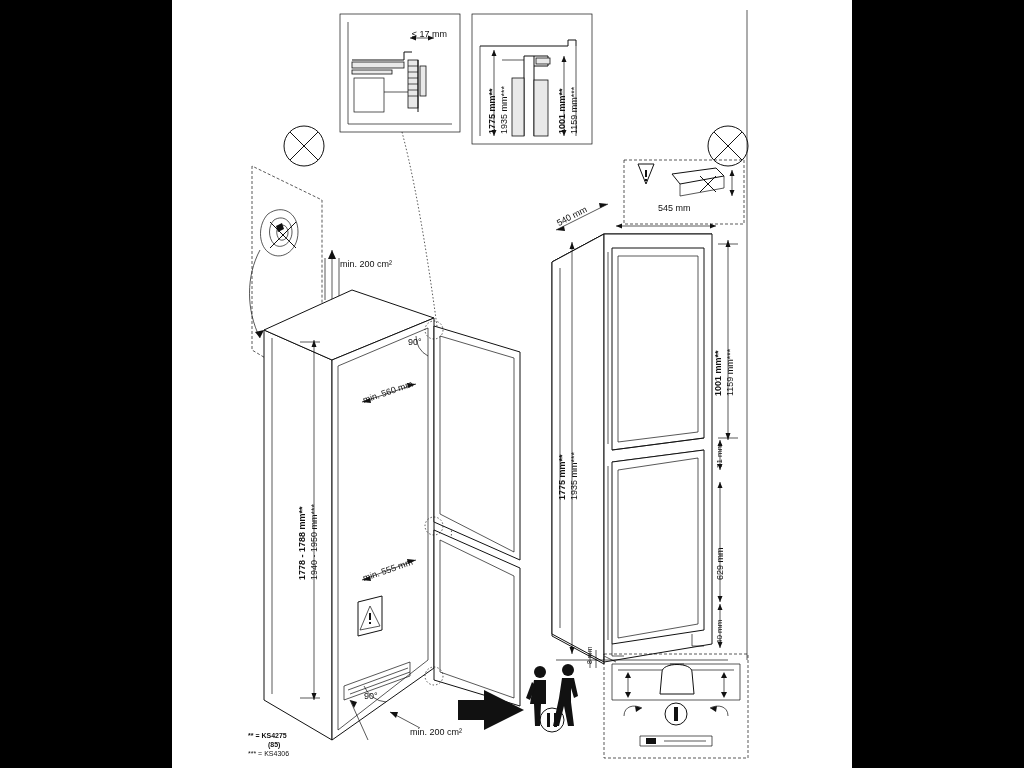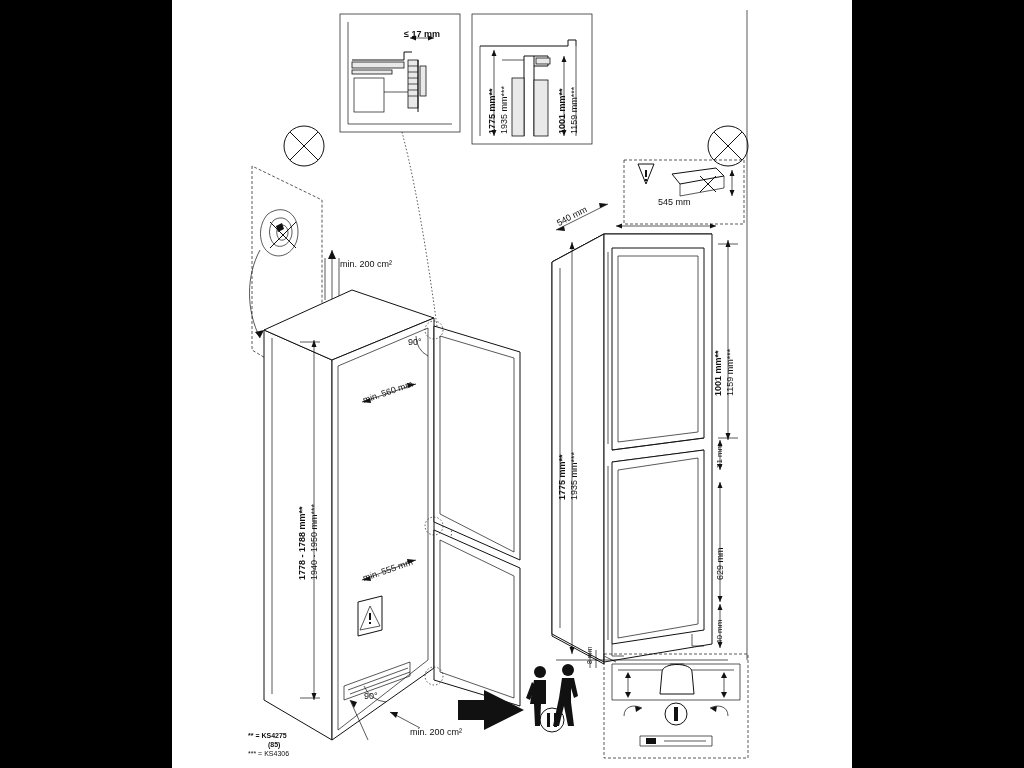--- a/index.html
+++ b/index.html
@@ -224,41 +224,41 @@
     <path class="fillk" d="M470 708 l-7 -2 l1 6 z"></path>
     <path class="thin" d="M556 716 C556 706 546 704 538 708"></path>
     <path class="fillk" d="M538 708 l7 -2 l-1 6 z"></path>
     <circle class="stroke" cx="504" cy="714" r="11"></circle>
     <path class="fillk" d="M502 707 h4 v14 h-4 z"></path>
     <path class="thin" d="M468 736 L540 736 L540 746 L468 746 Z"></path>
     <path class="fillk" d="M474 738 h10 v6 h-10 z"></path>
     <path class="thin" d="M492 741 L534 741"></path>
   </svg>
 
-  <div class="lbl" style="left:232px;top:30px;font-weight:bold;">≤ 17 mm</div>
+  <div class="lbl" style="left:240px;top:30px;">≤ 17 mm</div>
 
   <div class="lbl b vert" style="left:316px;top:134px;transform:rotate(-90deg);">1775 mm**</div>
   <div class="lbl vert" style="left:328px;top:134px;transform:rotate(-90deg);">1935 mm***</div>
   <div class="lbl b vert" style="left:386px;top:134px;transform:rotate(-90deg);">1001 mm**</div>
   <div class="lbl vert" style="left:398px;top:134px;transform:rotate(-90deg);">1159 mm***</div>
 
   <div class="lbl" style="left:168px;top:260px;">min. 200 cm²</div>
   <div class="lbl" style="left:238px;top:728px;">min. 200 cm²</div>
 
   <div class="lbl" style="left:190px;top:388px;transform:rotate(-19deg);">min. 560 mm</div>
   <div class="lbl" style="left:190px;top:566px;transform:rotate(-19deg);">min. 555 mm</div>
 
   <div class="lbl b vert" style="left:126px;top:580px;transform:rotate(-90deg);">1778 - 1788 mm**</div>
   <div class="lbl vert" style="left:138px;top:580px;transform:rotate(-90deg);">1940 - 1950 mm***</div>
 
   <div class="lbl" style="left:236px;top:338px;">90°</div>
   <div class="lbl" style="left:192px;top:692px;">90°</div>
 
   <div class="lbl" style="left:384px;top:212px;transform:rotate(-27deg);">540 mm</div>
-  <div class="lbl" style="left:478px;top:198px;padding-left:8px;">545 mm</div>
+  <div class="lbl" style="left:478px;top:204px;padding-left:8px;">545 mm</div>
 
   <div class="lbl b vert" style="left:386px;top:500px;transform:rotate(-90deg);">1775 mm**</div>
   <div class="lbl vert" style="left:398px;top:500px;transform:rotate(-90deg);">1935 mm***</div>
 
   <div class="lbl b vert" style="left:542px;top:396px;transform:rotate(-90deg);">1001 mm**</div>
   <div class="lbl vert" style="left:554px;top:396px;transform:rotate(-90deg);">1159 mm***</div>
 
   <div class="lbl vert" style="left:544px;top:468px;transform:rotate(-90deg);font-size:8px;">71 mm</div>
   <div class="lbl vert" style="left:544px;top:580px;transform:rotate(-90deg);">629 mm</div>
   <div class="lbl vert" style="left:544px;top:644px;transform:rotate(-90deg);font-size:8px;">40 mm</div>

